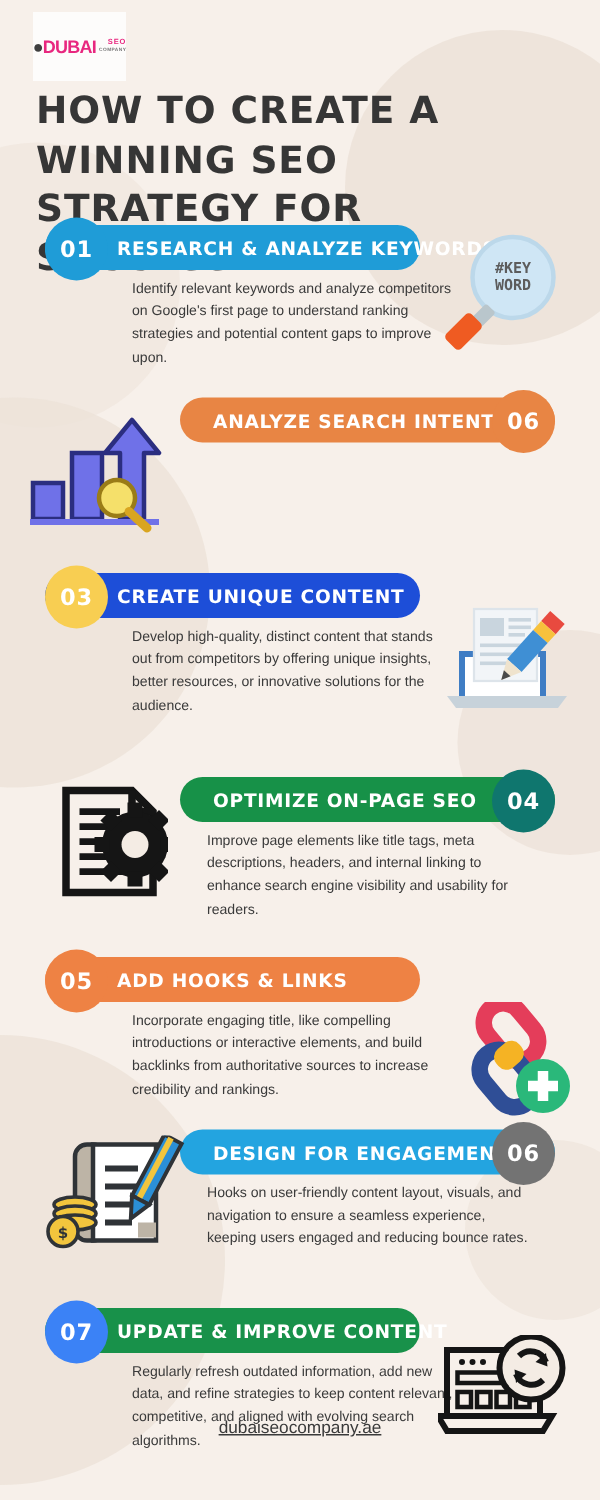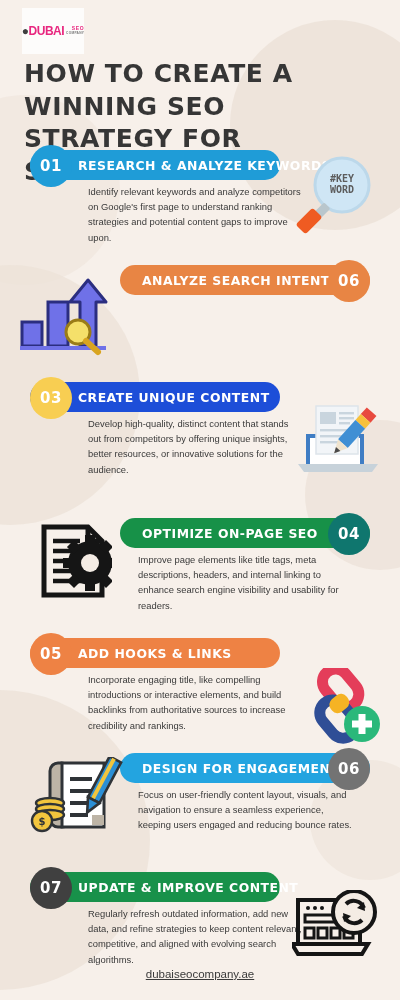--- a/index.html
+++ b/index.html
@@ -69,21 +69,21 @@
     position:absolute;font-size:9.4px;line-height:1.62;color:#3a3a3a;
     font-family:"Liberation Sans", sans-serif;
   }
   .body-text.left{left:88px;top:34px;width:215px;}
   .body-text.right{left:138px;top:34px;width:218px;}
 
   
   .icon{position:absolute;text-decoration:underline;}
 
   .footer{
-    position:absolute;left:0;top:968px;width:400px;text-align:center;
+    position:absolute;left:0;top:946px;width:400px;text-align:center;
     font-size:11.5px;color:#3a3a3a;text-decoration:underline;
     font-family:"Liberation Sans", sans-serif;
   }
 </style>
 </head>
 <body>
 
 <div class="canvas">
 
   <div class="blob b6"></div>
@@ -221,21 +221,21 @@
       <circle cx="70" cy="56" r="18" fill="#2ab87a"></circle>
       <path d="M70 46 V66 M60 56 H80" stroke="#fff" stroke-width="7" stroke-linecap="butt"></path>
     </svg>
   </div>
 
   <div class="step" style="top:753px;">
     <div class="bar right" style="background:#23a4e0;">
       <div class="num r" style="background:#737373;">06</div>
       <div class="bar-title">Design for Engagement</div>
     </div>
-    <div class="body-text right">Focus on user-friendly content layout, visuals, and navigation to ensure a seamless experience, keeping users engaged and reducing bounce rates.</div>
+    <div class="body-text right">Hooks on user-friendly content layout, visuals, and navigation to ensure a seamless experience, keeping users engaged and reducing bounce rates.</div>
   </div>
   <div class="icon" style="left:28px;top:757px;">
     <svg width="96" height="84" viewBox="0 0 96 84">
       <rect x="22" y="6" width="20" height="64" rx="8" fill="#bdb4a6" stroke="#2f3337" stroke-width="3"></rect>
       <path d="M34 6 H76 V70 H34 Z" fill="#ffffff" stroke="#2f3337" stroke-width="3"></path>
       <rect x="42" y="20" width="22" height="4" fill="#2f3337"></rect>
       <rect x="42" y="32" width="26" height="4" fill="#2f3337"></rect>
       <rect x="42" y="44" width="22" height="4" fill="#2f3337"></rect>
       <rect x="42" y="56" width="18" height="4" fill="#2f3337"></rect>
       <rect x="64" y="58" width="12" height="10" fill="#bdb4a6"></rect>
@@ -249,21 +249,21 @@
       <g transform="rotate(28 70 34)">
         <rect x="64" y="-2" width="13" height="46" fill="#2b8fd6" stroke="#2f3337" stroke-width="2.6"></rect>
         <rect x="67" y="-2" width="4" height="46" fill="#f2c53d"></rect>
         <path d="M64 44 H77 L70.5 58 Z" fill="#2b8fd6" stroke="#2f3337" stroke-width="2.6"></path>
       </g>
     </svg>
   </div>
 
   <div class="step" style="top:872px;">
     <div class="bar left" style="background:#18914a;">
-      <div class="num l" style="background:#404040;">07</div>
+      <div class="num l" style="background:#3b82f6;">07</div>
       <div class="bar-title">Update &amp; Improve Content</div>
     </div>
     <div class="body-text left">Regularly refresh outdated information, add new data, and refine strategies to keep content relevant, competitive, and aligned with evolving search algorithms.</div>
   </div>
   <div class="icon" style="left:292px;top:890px;">
     <svg width="92" height="72" viewBox="0 0 92 72">
       <rect x="6" y="10" width="62" height="44" fill="none" stroke="#151515" stroke-width="4"></rect>
       <path d="M0 54 H76 L70 64 H6 Z" fill="none" stroke="#151515" stroke-width="4"></path>
       <circle cx="16" cy="18" r="2" fill="#151515"></circle>
       <circle cx="23" cy="18" r="2" fill="#151515"></circle>

